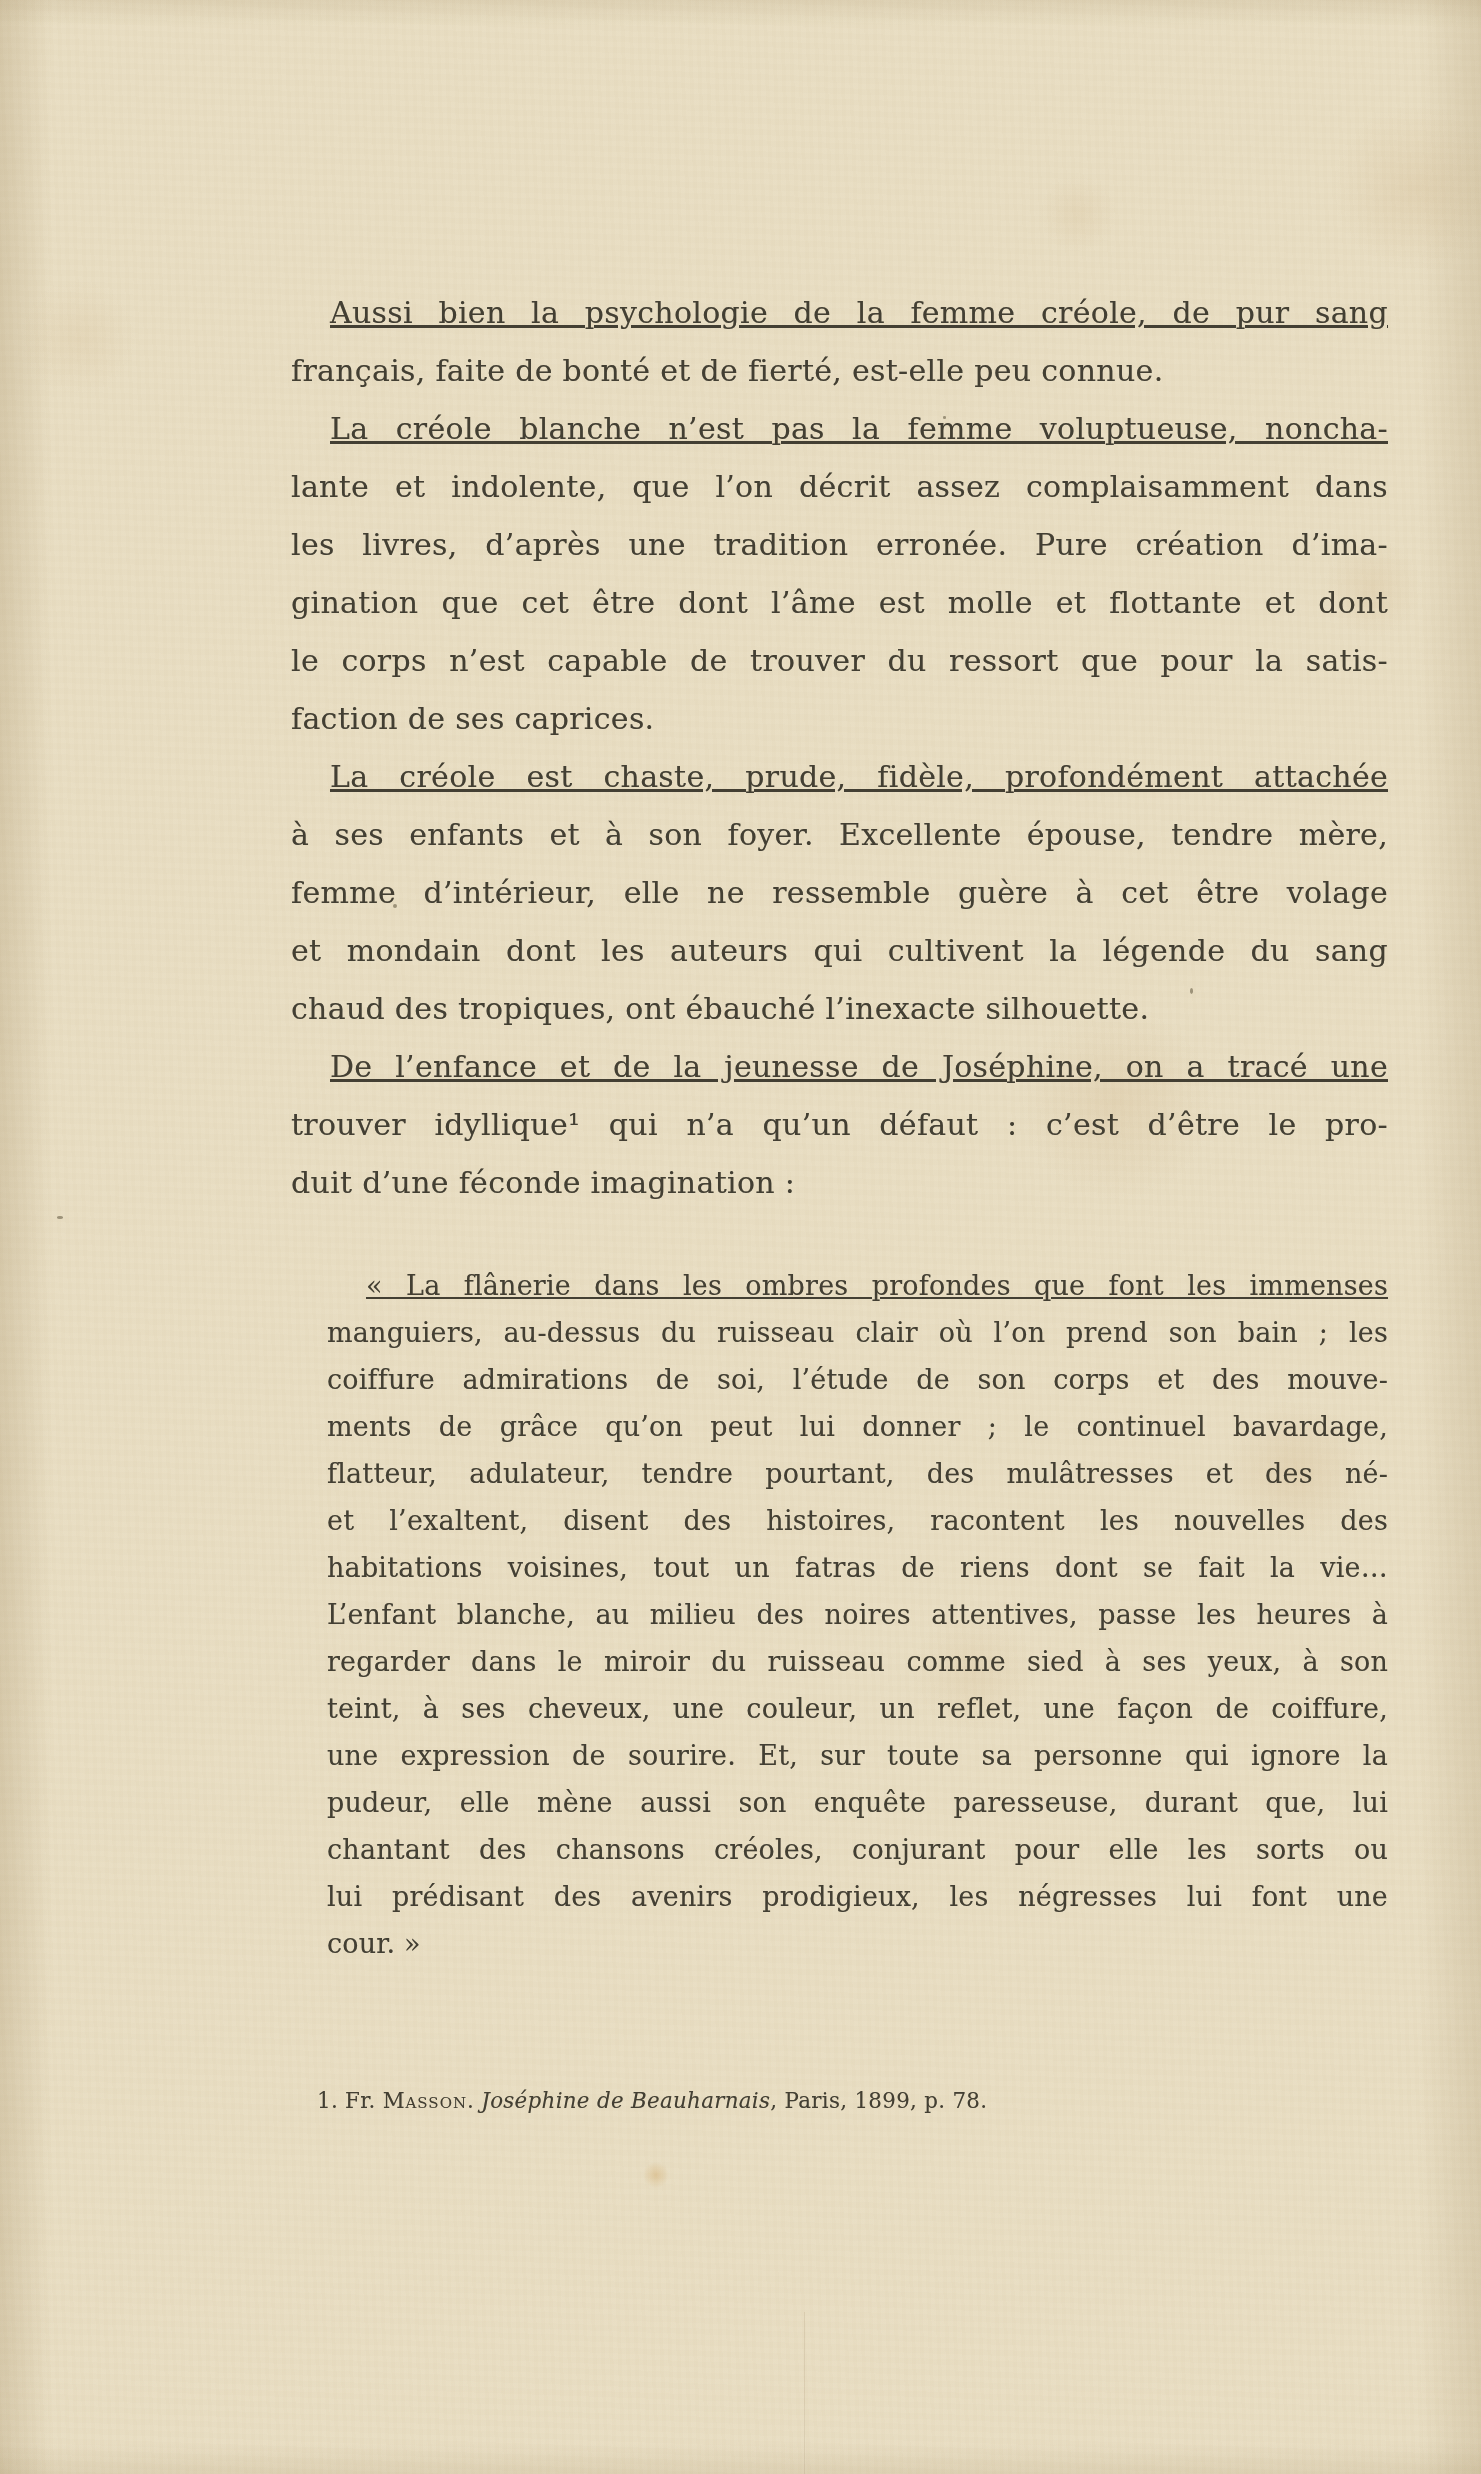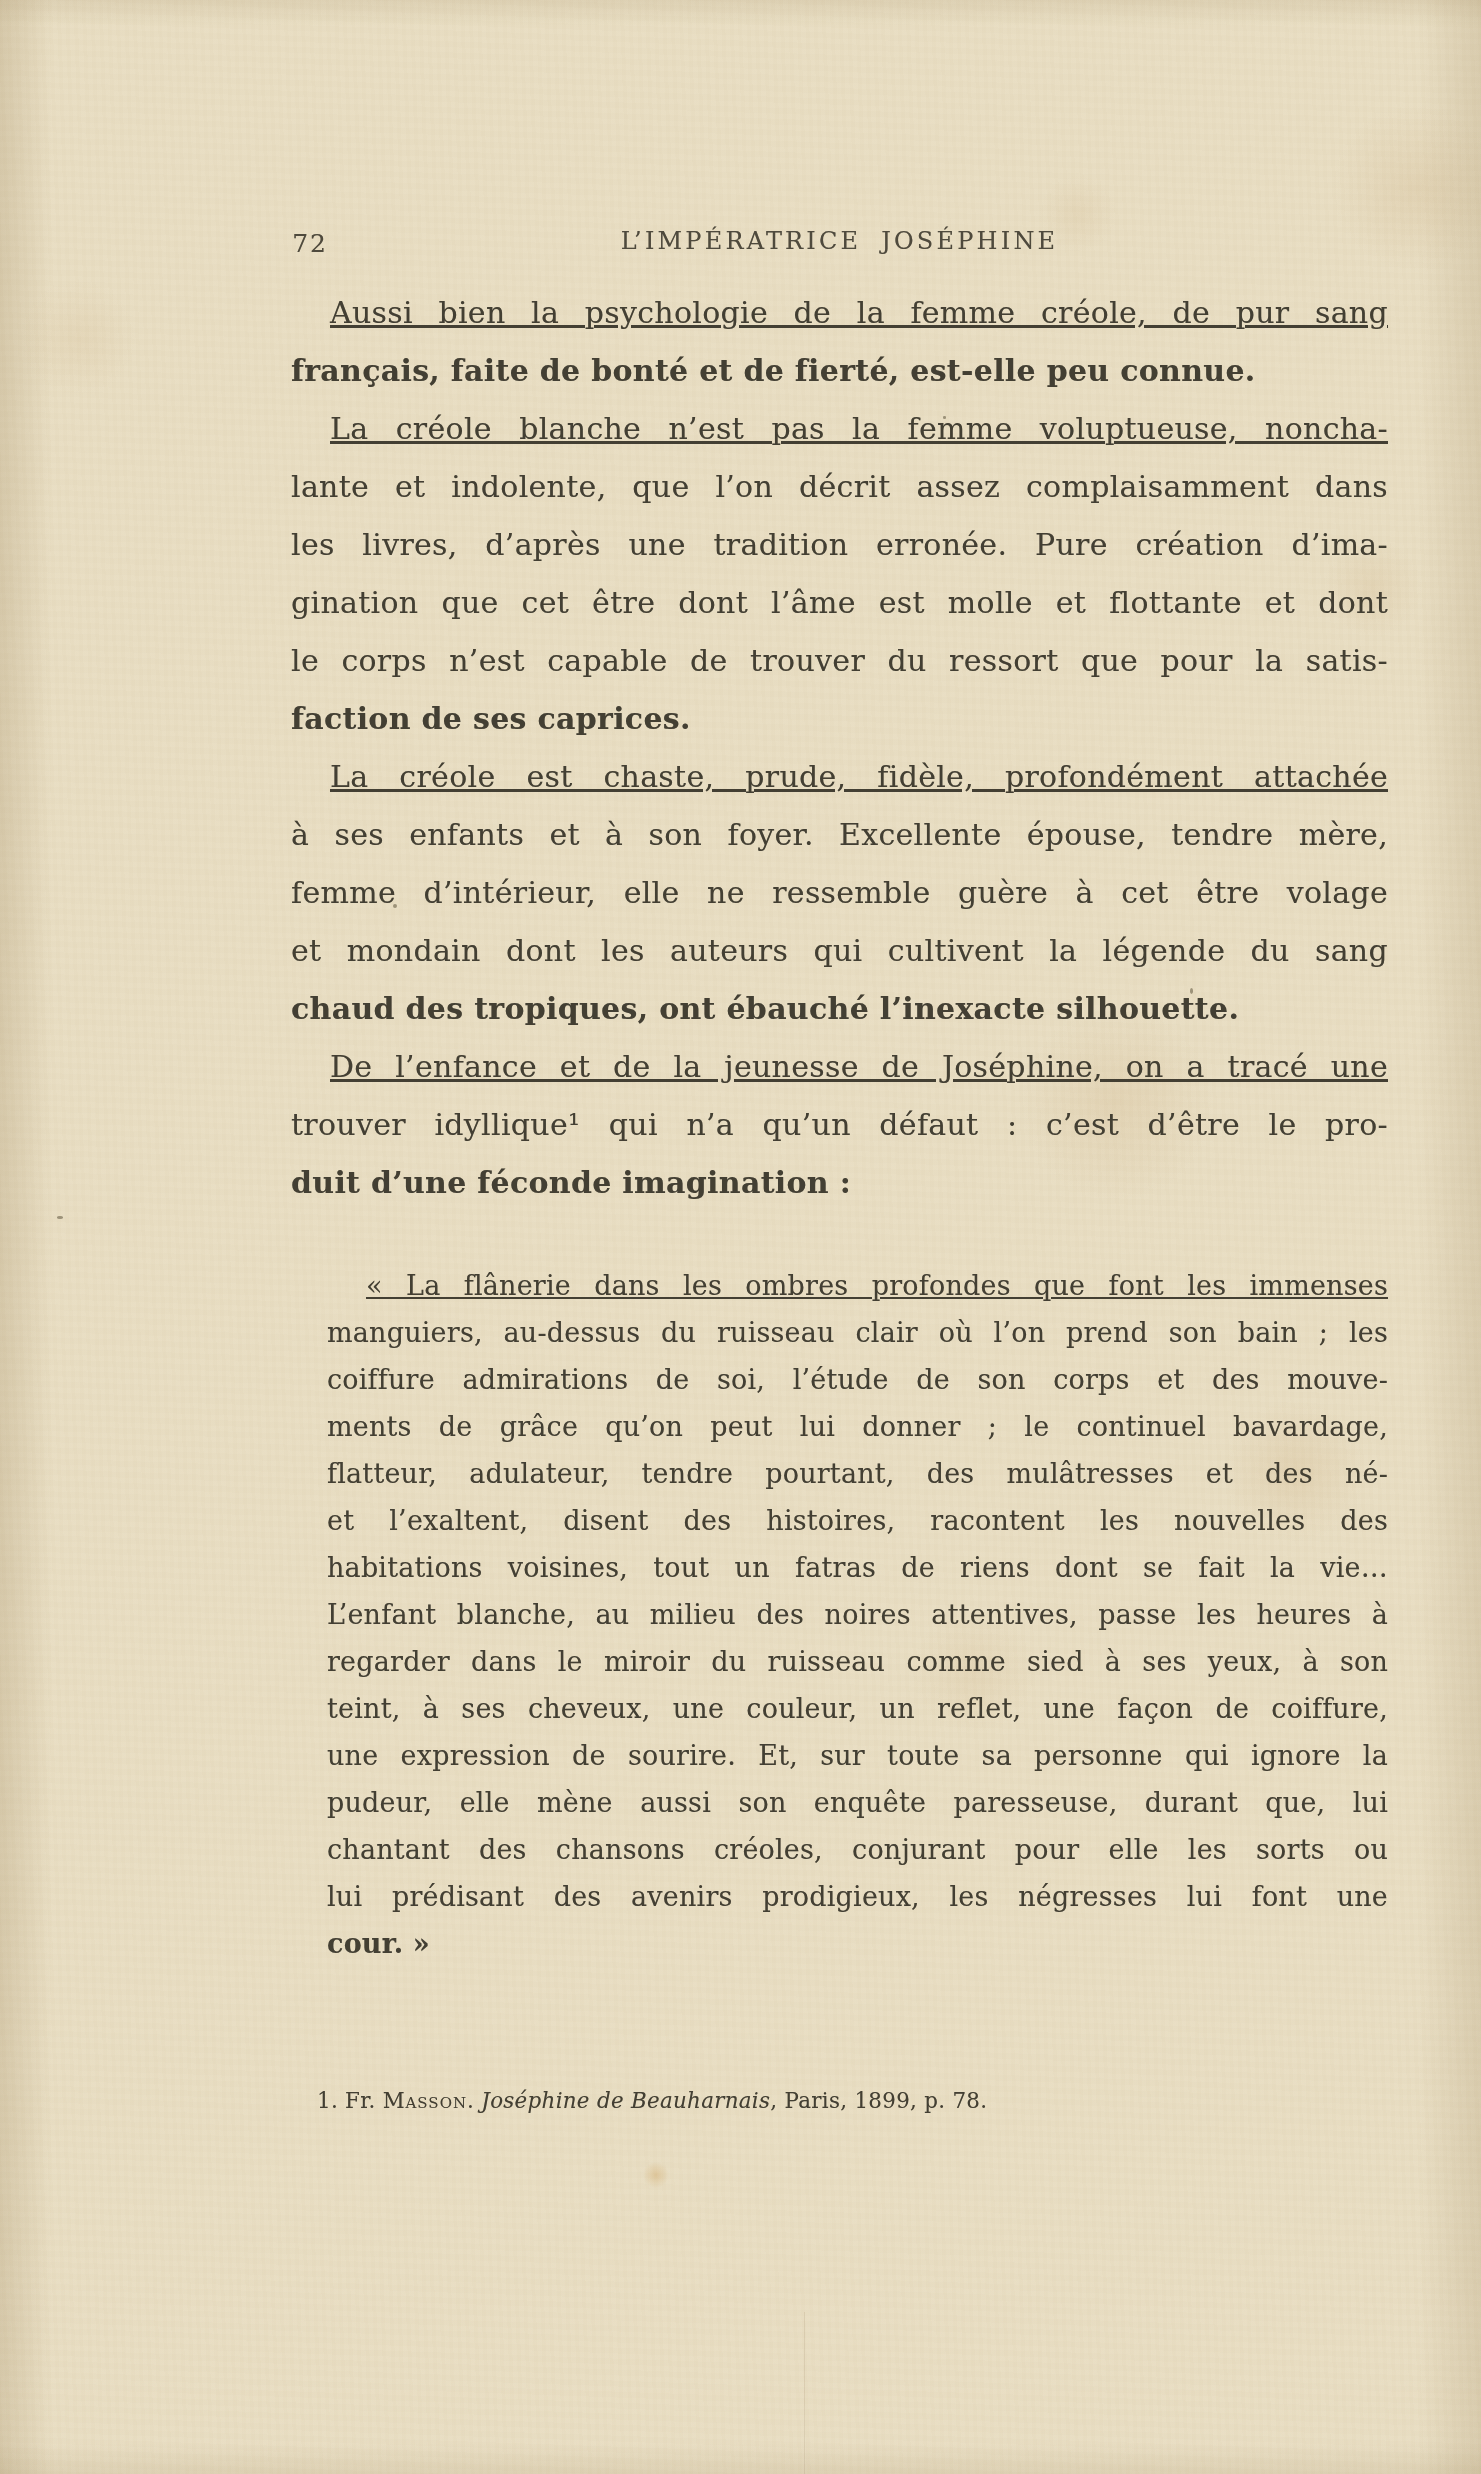--- a/index.html
+++ b/index.html
@@ -30,36 +30,32 @@
   }
   .speck{position:absolute;border-radius:50%;background:rgba(95,85,62,.55);}
   .running-head{position:absolute;left:291px;top:227px;width:1097px;color:#4f4a3d;}
   .page-number{position:absolute;left:1.3px;top:1.9px;font-size:25px;letter-spacing:1.9px;}
   .running-title{display:block;text-align:center;font-size:24px;letter-spacing:3.2px;word-spacing:9px;}
   .body-block{position:absolute;left:291px;top:284px;width:1097px;font-size:30px;letter-spacing:0.3px;}
   .bline{line-height:58px;white-space:nowrap;}
   .quote-block{position:absolute;left:291px;top:1262px;width:1097px;font-size:27px;letter-spacing:0.2px;}
   .qline{line-height:47px;white-space:nowrap;margin-left:36px;}
   .just{text-align:justify;text-align-last:justify;white-space:normal;}
-  .end{text-align:right;text-align-last:left;font-weight:bold;}
+  .end{text-align:right;text-align-last:left;}
   .indent{text-indent:39px;text-decoration:underline;}
   .footnote{position:absolute;left:317px;top:2086px;width:1071px;font-size:21.4px;line-height:29px;letter-spacing:0.3px;}
   .sc{font-variant:small-caps;letter-spacing:1px;}
   .it{font-style:italic;margin-top:32px;}
   .vline{position:absolute;left:804px;top:2312px;width:1.3px;height:163px;background:rgba(120,100,65,.12);}
 </style>
 </head>
 <body>
 
 <div class="page">
 
-  <div class="running-head">
-    <span class="page-number">72</span>
-    <span class="running-title">L’IMPÉRATRICE JOSÉPHINE</span>
-  </div>
 
   <div class="body-block">
     <div class="para">
       <div class="bline just indent">Aussi bien la psychologie de la femme créole, de pur sang</div>
       <div class="bline end">français, faite de bonté et de fierté, est-elle peu connue.</div>
     </div>
     <div class="para">
       <div class="bline just indent">La créole blanche n’est pas la femme voluptueuse, noncha-</div>
       <div class="bline just">lante et indolente, que l’on décrit assez complaisamment dans</div>
       <div class="bline just">les livres, d’après une tradition erronée. Pure création d’ima-</div>

